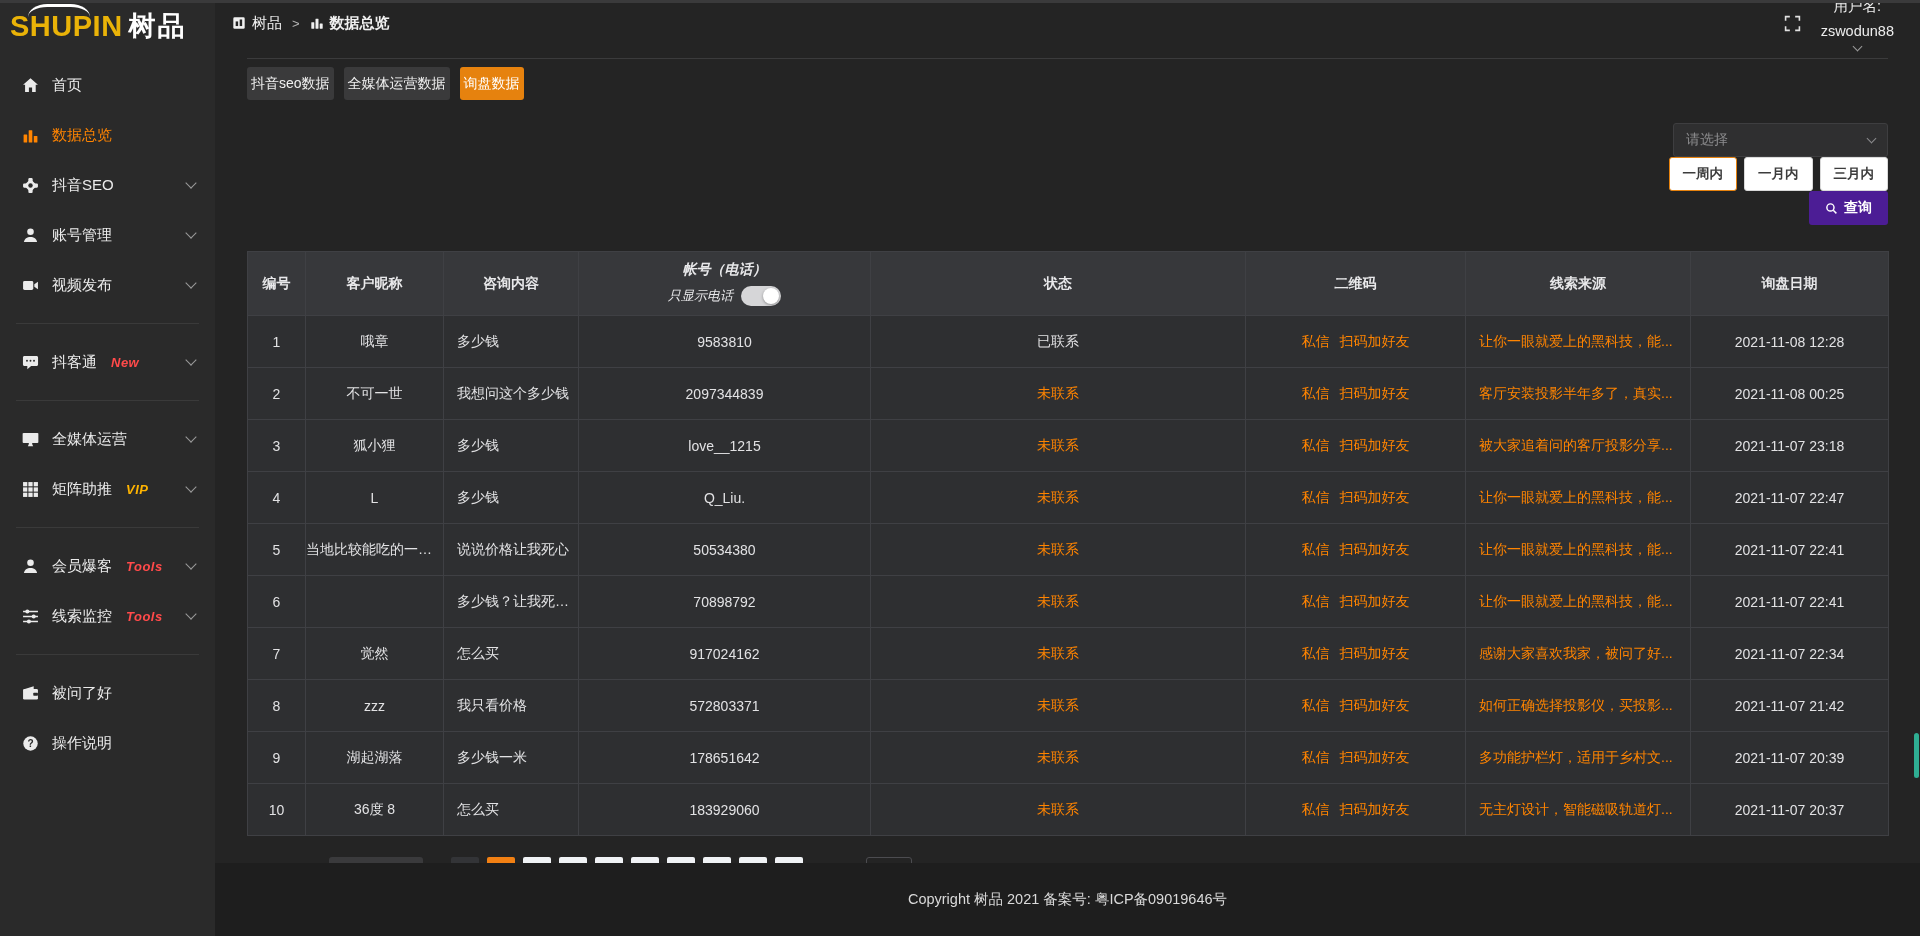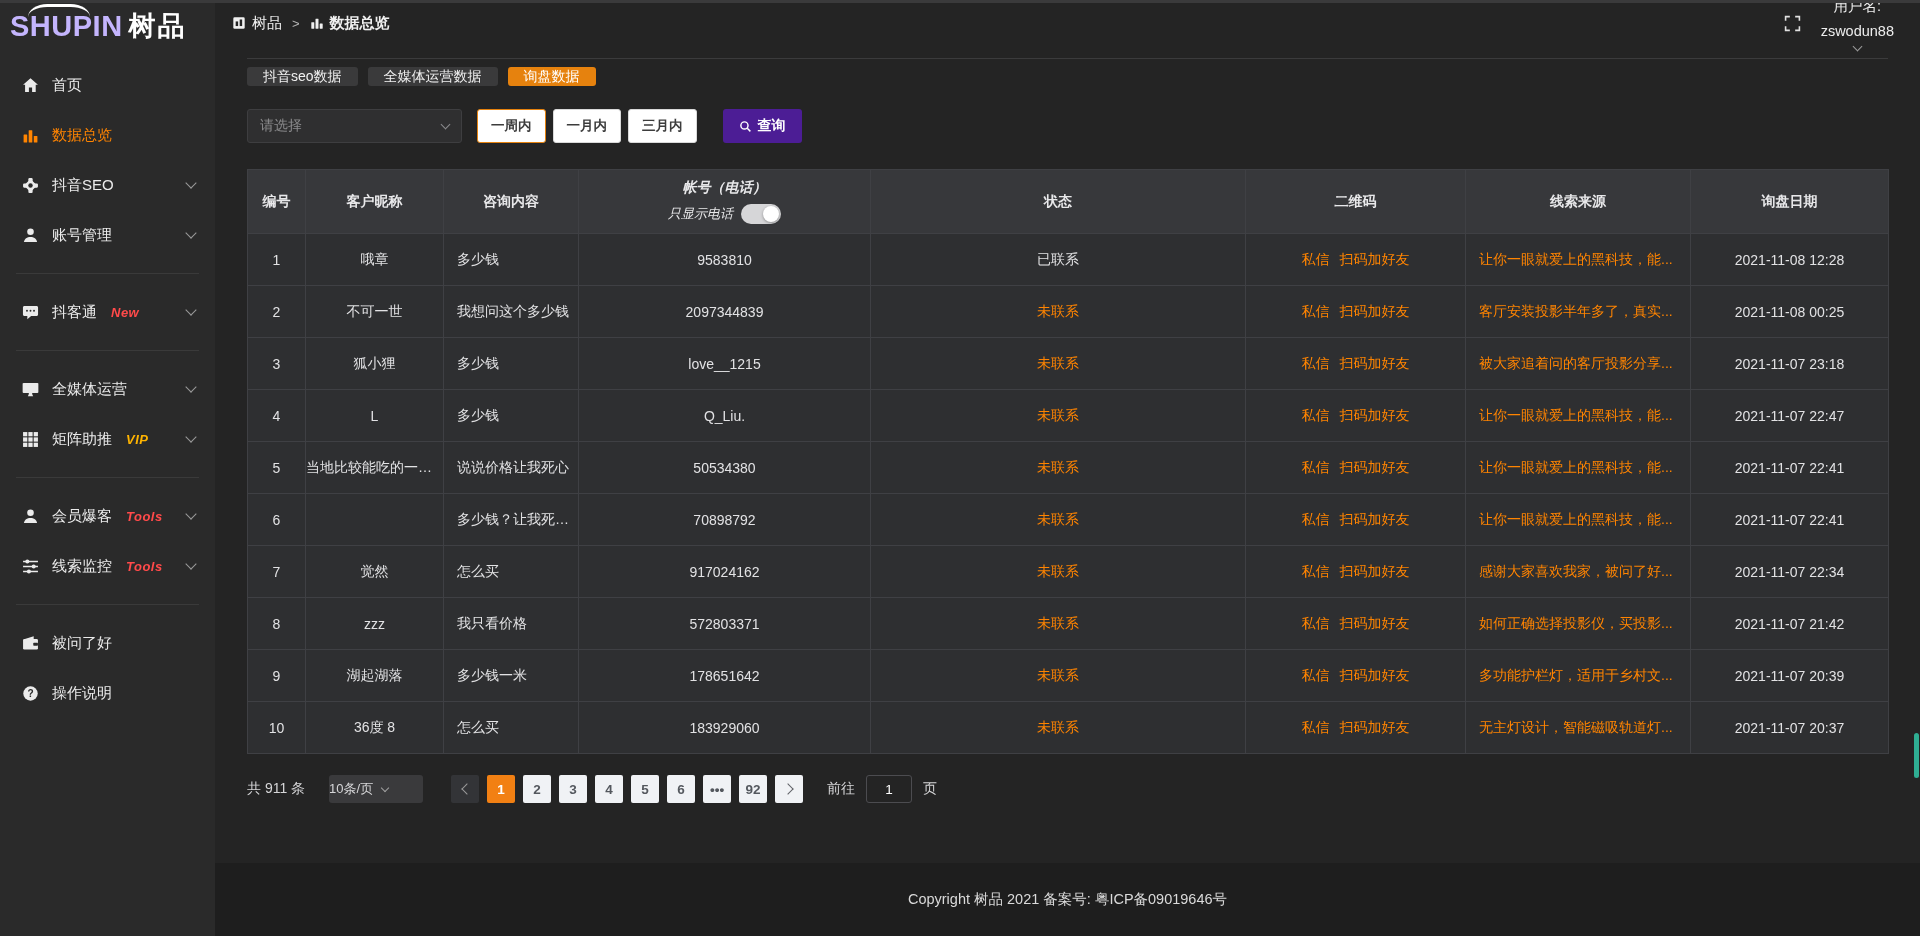--- a/index.html
+++ b/index.html
@@ -4,21 +4,21 @@
 <style>
   * { margin:0; padding:0; box-sizing:border-box; font-family:"Liberation Sans","DejaVu Sans",sans-serif; }
   html,body { width:1920px; height:936px; }
   body { background:#242424; color:#e4e4e6; overflow:hidden; position:relative; }
   .top-edge { position:absolute; top:0; left:0; right:0; height:3px; background:#3a3a3b; z-index:6; }
 
   
   .sidebar { position:absolute; top:0; left:0; width:215px; height:100%; background:#2a2a2a; z-index:3; }
   .logo { height:52px; display:flex; align-items:center; padding-left:10px; position:relative; }
   .logo-arc { position:absolute; left:28px; top:4px; width:62px; height:13px; border-top:3.5px solid #fff; border-radius:50% / 160% 160% 0 0; }
-  .logo-en { font-size:29px; font-weight:bold; color:#c4b5fd; letter-spacing:.5px; }
+  .logo-en { font-size:29px; font-weight:bold; color:#eab308; letter-spacing:.5px; }
   .logo-cn { font-size:27px; font-weight:bold; color:#fff; margin-left:6px; letter-spacing:2px; }
   .menu { padding-top:8px; }
   .menu-item { height:50px; display:flex; align-items:center; padding:0 20px 0 22px; font-size:15px; color:#ebebeb; cursor:pointer; }
   .menu-item.active { color:#ff8400; }
   .mi-icon { width:17px; height:17px; margin-right:13px; display:flex; flex:none; }
   .mi-icon svg { width:100%; height:100%; }
   .mi-badge { font-style:italic; font-weight:bold; font-size:13px; margin-left:14px; letter-spacing:.5px; }
   .chev { width:8px; height:8px; border-right:1.6px solid #9b9b9b; border-bottom:1.6px solid #9b9b9b; transform:rotate(45deg); flex:none; }
   .menu-item .chev { margin-left:auto; margin-top:-4px; }
   .menu-divider { height:1px; background:#3a3a3a; margin:13px 16px; }
@@ -34,24 +34,24 @@
   .bc-sep { color:#b5b5b5; font-size:13px; margin:0 3px; }
   .topbar-right { margin-left:auto; display:flex; align-items:center; gap:20px; }
   .fs-icon { width:17px; height:17px; display:flex; cursor:pointer; }
   .fs-icon svg { width:100%; height:100%; }
   .user { display:flex; align-items:center; font-size:14.5px; color:#ededed; cursor:pointer; gap:7px;flex-direction:column; }
   .user .chev { width:7px; height:7px; margin-top:-3px; }
 
   .content { padding:0 32px; }
   .hdr-divider { height:1px; background:#3b3b3c; margin-top:12px; }
   .tabs { display:flex; gap:10px; margin-top:8px; }
-  .tab { height:19px; padding:0 16px; background:#3a3a3b; border:none; color:#f0f0f0; font-size:14px; border-radius:3px; cursor:pointer; }
+  .tab { height:33px; padding:0 4px; background:#3a3a3b; border:none; color:#f0f0f0; font-size:14px; border-radius:3px; cursor:pointer; }
   .tab.active { background:#e6820e; color:#fff; }
 
-  .filters { display:flex; align-items:flex-end; margin-top:23px; }
+  .filters { display:flex; align-items:flex-end; margin-top:23px;flex-direction:column; }
   .select { width:215px; height:34px; background:#2f2f30; border:1px solid #3e3e40; border-radius:3px; display:flex; align-items:center; padding:0 12px; color:#8b8b8d; font-size:14px; cursor:pointer; }
   .select .chev { width:7px; height:7px; margin-left:auto; margin-top:-3px; border-color:#8b8b8d; }
   .range-group { display:flex; margin-left:8px; }
   .range-btn { height:34px; padding:0 13px; background:#fff; border:1px solid #d9d9d9; border-radius:3px; font-size:13.5px; font-weight:bold; color:#3c3c3c; cursor:pointer; margin-left:7px; }
   .range-btn.active { border:1.5px solid #e6820e; }
   .search-btn { height:34px; padding:8px 16px; margin-left:26px; background:#4c1d95; color:#fff; border:none; border-radius:3px; font-size:14px; font-weight:bold; cursor:pointer; display:flex; align-items:center; gap:6px; }
   .search-btn svg { width:13px; height:13px; }
 
   
   table { margin-top:26px; border-collapse:collapse; table-layout:fixed; width:1641px; }
@@ -145,20 +145,33 @@
               <circle cx="8" cy="4.4" r="3.1"></circle>
               <path d="M1.8 14.2c.4-3.2 3-4.9 6.2-4.9s5.8 1.7 6.2 4.9z"></path>
             </g>
           </svg>
         </span>
     <span class="mi-label">账号管理</span>
 
     <span class="chev"></span>
   </div>
 
+  <div class="menu-item">
+    <span class="mi-icon">
+          <svg viewBox="0 0 16 16">
+            <g fill="currentColor">
+              <rect x="1" y="3.8" width="9.6" height="8.4" rx="1.4"></rect>
+              <path d="M11.6 6.8 15 4.4v7.2l-3.4-2.4z"></path>
+            </g>
+          </svg>
+        </span>
+    <span class="mi-label">视频发布</span>
+
+    <span class="chev"></span>
+  </div>
 <div class="menu-divider"></div>
 
   <div class="menu-item">
     <span class="mi-icon">
           <svg viewBox="0 0 16 16">
             <path fill="currentColor" d="M2.3 1.8h11.4c.8 0 1.4.6 1.4 1.4v6.6c0 .8-.6 1.4-1.4 1.4H8.6L5 14.4v-3.2H2.3c-.8 0-1.4-.6-1.4-1.4V3.2c0-.8.6-1.4 1.4-1.4z"></path>
             <g fill="#2a2a2a">
               <circle cx="4.7" cy="6.4" r=".9"></circle>
               <circle cx="8" cy="6.4" r=".9"></circle>
               <circle cx="11.3" cy="6.4" r=".9"></circle>

